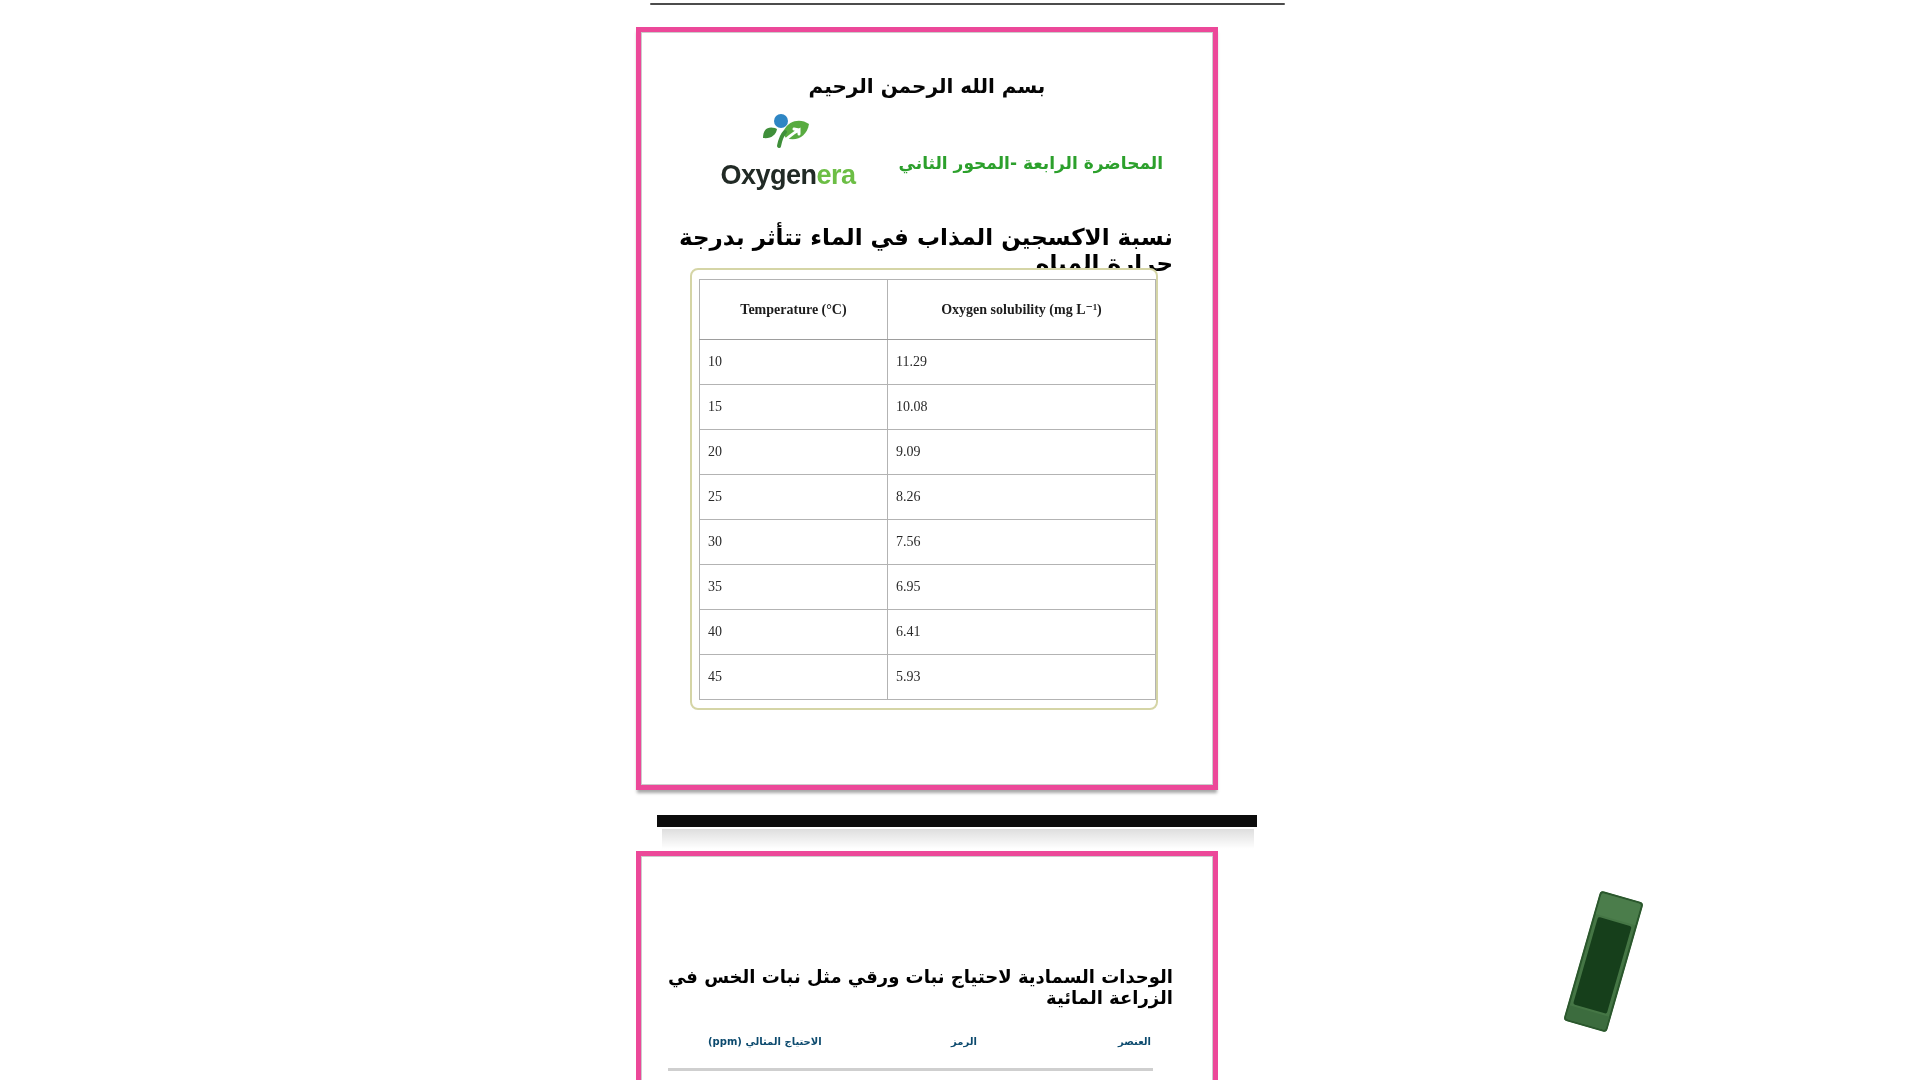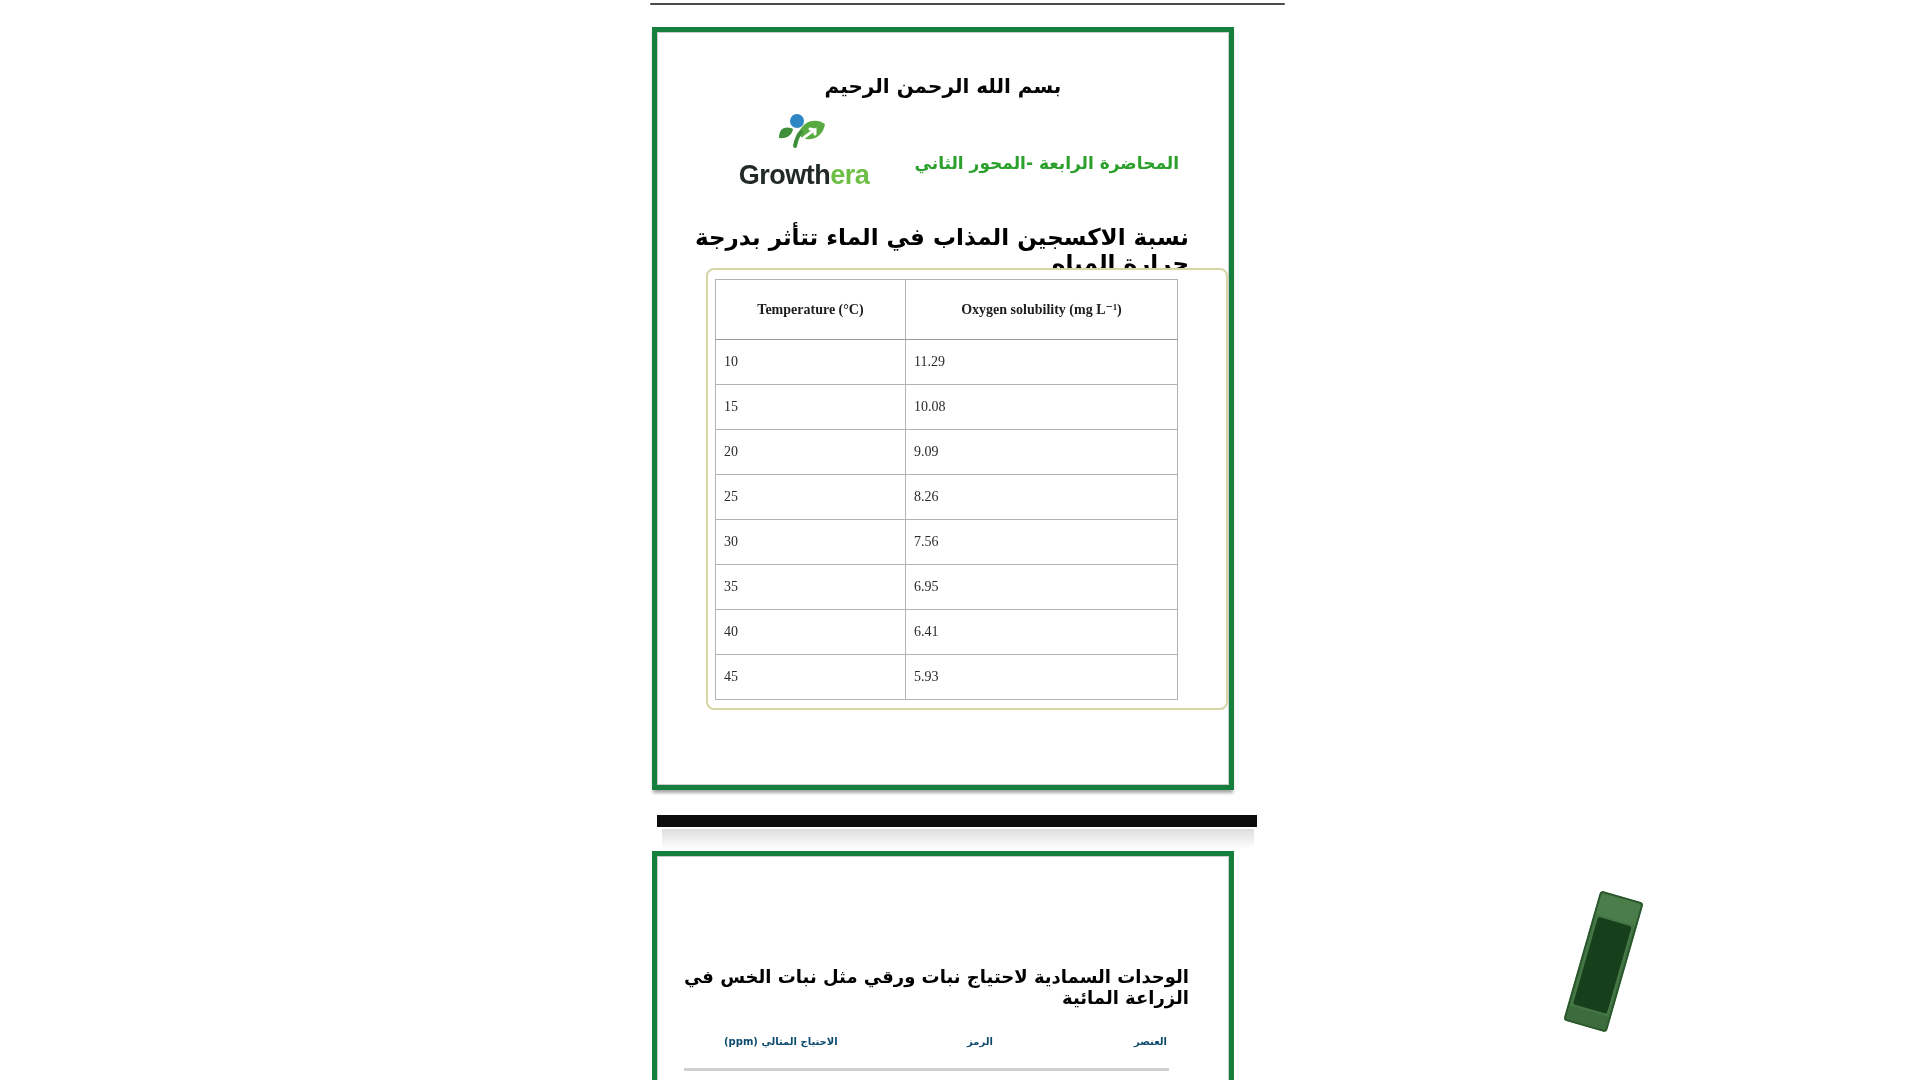--- a/index.html
+++ b/index.html
@@ -3,21 +3,21 @@
 <meta charset="utf-8">
 <style>
   html,body{margin:0;padding:0;background:#ffffff;}
   #canvas{
     position:relative;width:1920px;height:1080px;background:#ffffff;
     overflow:hidden;font-family:"Liberation Sans",sans-serif;
   }
   
   .top-rule{position:absolute;left:650px;top:3px;width:635px;height:2px;background:#4c4c4c;border-radius:2px;}
   
-  .page{position:absolute;left:652px;width:582px;background:#ffffff;border:5px solid #15803d;box-sizing:border-box;}
+  .page{position:absolute;left:636px;width:582px;background:#ffffff;border:5px solid #ec4899;box-sizing:border-box;}
   #page1{top:27px;height:763px;box-shadow:0 4px 3px -1px rgba(0,0,0,0.35), inset 0 0 0 1px #cccccc;}
   #page2{top:851px;height:300px;border-bottom:none;box-shadow:inset 0 0 0 1px #cccccc;}
   
   .watermark{position:absolute;left:690px;top:41px;display:flex;align-items:center;gap:9px;color:#ededed;}
   .watermark .wm-text{font-size:25px;font-weight:bold;letter-spacing:1px;font-family:"DejaVu Sans",sans-serif;}
   
   .bismillah{position:absolute;left:0;top:42px;width:572px;text-align:center;
     font-family:"DejaVu Sans",sans-serif;font-weight:bold;font-size:20px;color:#050505;direction:rtl;}
   
   .brand{position:absolute;left:58px;top:80px;width:178px;text-align:center;}
@@ -25,21 +25,21 @@
   .brand .brand-text{font-size:27px;font-weight:bold;letter-spacing:-0.5px;line-height:1.0;margin-top:2px;}
   .brand .w-dark{color:#212a25;}
   .brand .w-green{color:#6cbe45;}
   
   .lecture-title{position:absolute;right:50px;top:121px;direction:rtl;
     font-family:"DejaVu Sans",sans-serif;font-weight:bold;font-size:17px;color:#2ca02c;}
   
   .subtitle{position:absolute;right:40px;top:192px;direction:rtl;
     font-family:"DejaVu Sans",sans-serif;font-weight:bold;font-size:23px;color:#000000;}
   
-  .table-box{position:absolute;left:49px;top:236px;width:522px;height:442px;
+  .table-box{position:absolute;left:49px;top:236px;width:468px;height:442px;
     border:2px solid #d5d5a6;border-radius:8px;background:#ffffff;box-sizing:border-box;}
   table.sol{position:absolute;left:7px;top:9px;border-collapse:collapse;table-layout:fixed;
     font-family:"Liberation Serif","DejaVu Serif",serif;color:#1c1c1c;}
   table.sol th,table.sol td{border:1px solid #b3b3b3;box-sizing:border-box;}
   table.sol th{height:60px;font-size:14px;font-weight:600;text-align:center;vertical-align:middle;border-bottom-color:#9d9d9d;}
   table.sol td{height:45px;font-size:14px;font-weight:400;text-align:left;padding-left:8px;vertical-align:middle;color:#2a2a2a;}
   .col-temp{width:190px;}
   .col-oxy{width:272px;}
   
   .divider{position:absolute;left:657px;top:815px;width:600px;height:12px;background:#0c0c0c;}
@@ -87,21 +87,21 @@
       <span class="plant">
         <svg width="66" height="44" viewBox="0 0 66 44">
           <circle cx="26" cy="9" r="7" fill="#2e86c4"></circle>
           <path d="M20 16 C12 14 8 18 8 26 C16 27 21 23 22 17 Z" fill="#3f8f3a"></path>
           <path d="M29 18 C34 8 46 6 54 12 C52 24 42 30 31 26 C29 24 28 21 29 18 Z" fill="#58ab40"></path>
           <path d="M24 34 C30 28 36 22 44 18 L44 22 M44 18 L39 17" stroke="#ffffff" stroke-width="3" fill="none" stroke-linecap="round"></path>
           <path d="M24 34 C25 29 26 24 30 20" stroke="#3f8f3a" stroke-width="4" fill="none" stroke-linecap="round"></path>
         </svg>
       </span>
       <div class="brand-text">
-        <span class="w-dark">Growth</span><span class="w-green">era</span>
+        <span class="w-dark">Oxygen</span><span class="w-green">era</span>
       </div>
     </div>
 
     <div class="lecture-title">المحاضرة الرابعة -المحور الثاني</div>
 
     <div class="subtitle">نسبة الاكسجين المذاب في الماء تتأثر بدرجة حرارة المياه</div>
 
     <div class="table-box">
       <table class="sol">
         <colgroup>

